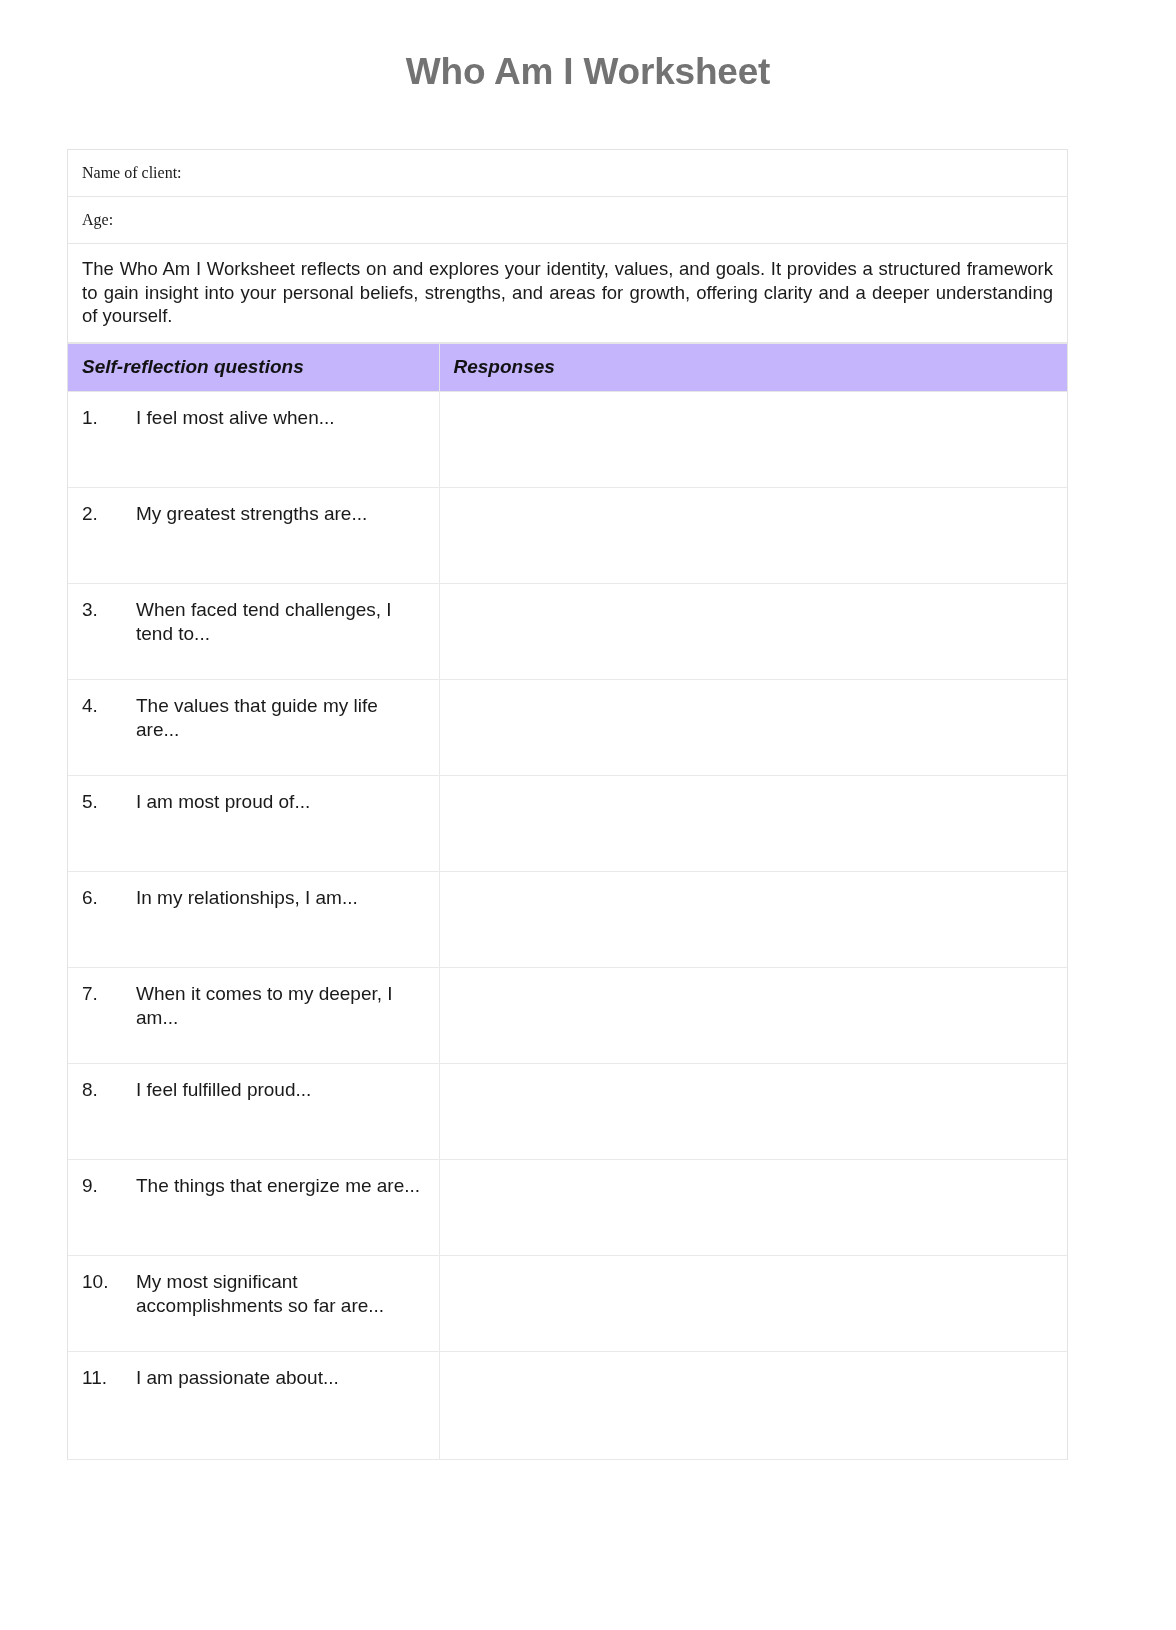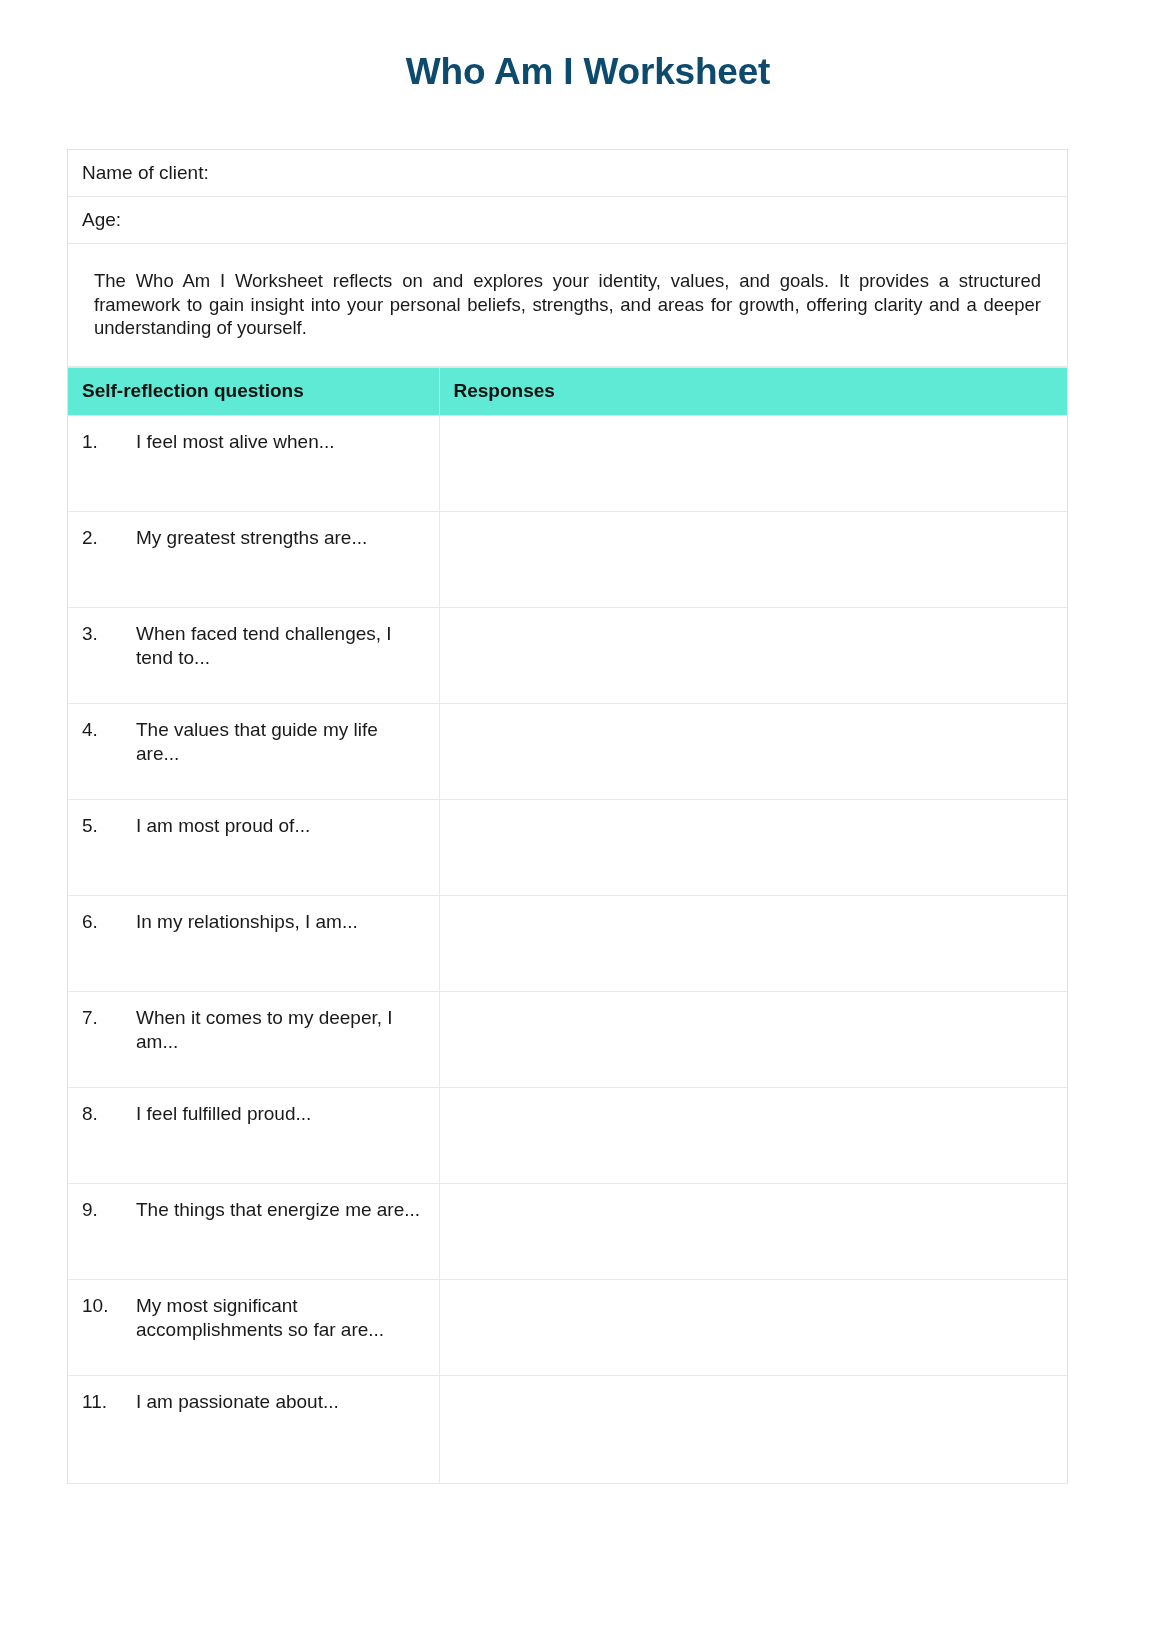--- a/index.html
+++ b/index.html
@@ -21,21 +21,21 @@
     width: 1176px;
     height: 1630px;
     box-sizing: border-box;
   }
 
   .page-title {
     text-align: center;
     font-size: 37px;
     font-weight: bold;
     letter-spacing: -0.2px;
-    color: #0c4a6e;
+    color: #737373;
     margin: 0;
     padding-top: 52px;
     padding-bottom: 0;
     line-height: 1.1;
   }
 
   .sheet {
     position: absolute;
     left: 67px;
     top: 149px;
@@ -48,59 +48,61 @@
 
   .meta-row {
     border-bottom: 1px solid #e6e6e6;
     box-sizing: border-box;
     height: 47px;
     display: flex;
     align-items: center;
     padding: 0 14px;
   }
   .meta-label {
-    font-size: 19px;
+    font-size: 16px;
     line-height: 1.2;
     color: #1a1a1a;
+    font-family: Liberation Serif, serif;
   }
 
   .desc-row {
     border-bottom: 1px solid #e6e6e6;
     box-sizing: border-box;
     padding: 13px 14px 14px 14px;
   }
   .desc-text {
     font-size: 18.5px;
     line-height: 1.28;
     text-align: justify;
     text-justify: inter-word;
     color: #1a1a1a;
-    margin: 12px;
+    margin: 0;
   }
 
   table.qtable {
     width: 100%;
     border-collapse: collapse;
     table-layout: fixed;
   }
   table.qtable col.c1 { width: 371px; }
   table.qtable col.c2 { width: auto; }
 
   table.qtable th {
-    background: #5eead4;
+    background: #c4b5fd;
     border-top: 1px solid #e6e6e6;
     border-bottom: 1px solid #e6e6e6;
     border-right: 1px solid #e6e6e6;
     font-size: 19px;
     font-weight: bold;
     text-align: left;
     padding: 12px 14px 13px 14px;
     box-sizing: border-box;
     color: #121212;
     vertical-align: middle;
+    font-style: italic;
   }
   table.qtable th:last-child { border-right: none; }
 
   table.qtable td {
     border-bottom: 1px solid #e9e9e9;
     border-right: 1px solid #e9e9e9;
     vertical-align: top;
     padding: 14px 14px 14px 14px;
     box-sizing: border-box;
     height: 96px;

